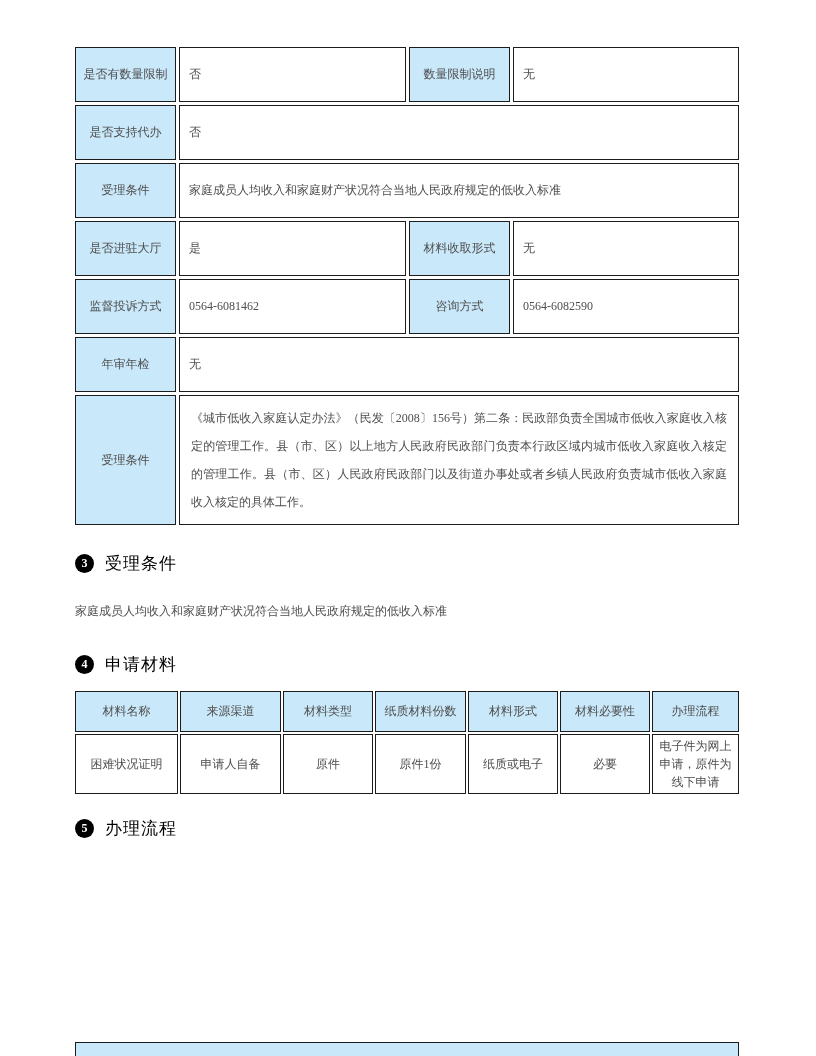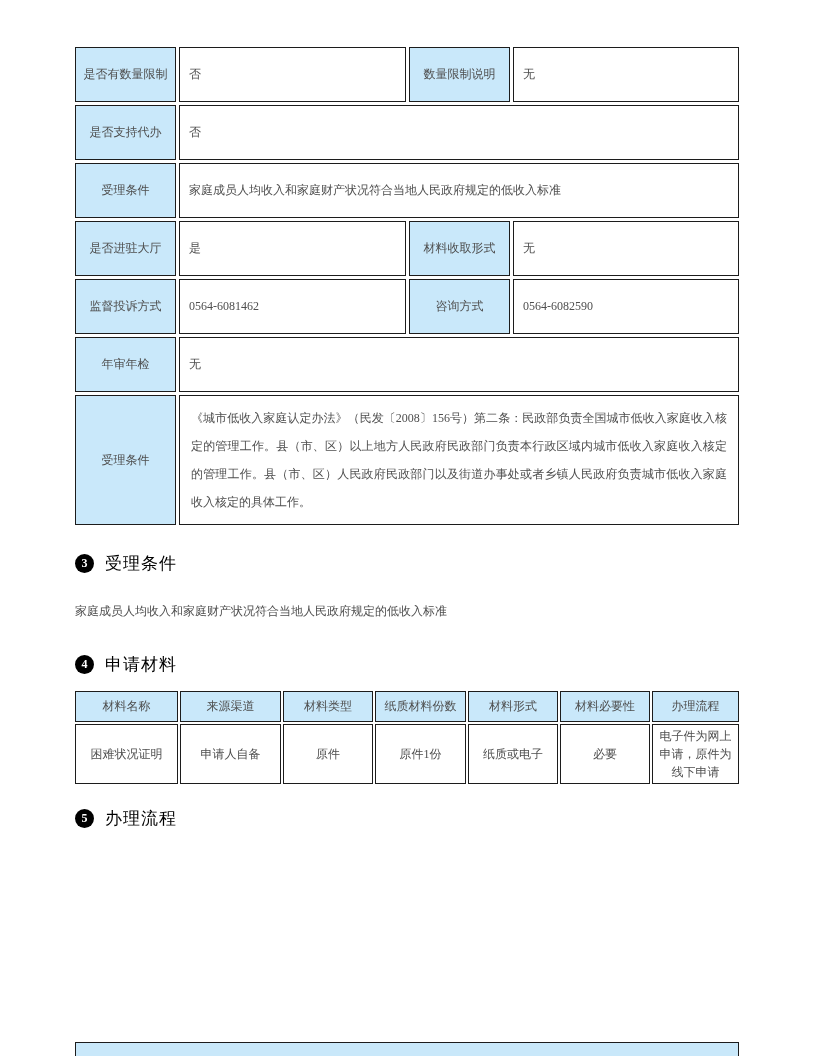--- a/index.html
+++ b/index.html
@@ -42,21 +42,21 @@
     background:#000;color:#fff;
     font-size:12px;font-weight:bold;
     display:inline-flex;align-items:center;justify-content:center;
     flex:0 0 auto;
   }
   .section-title{font-size:17px;color:var(--heading);letter-spacing:1px;}
   .section-body{margin-top:28px;font-size:12px;color:var(--text_gray);}
 
   
   .t2{width:668px;border-spacing:2px;margin:13px 0 0 -2px;}
-  .t2 th{height:31px;background:var(--cell_blue);font-weight:normal;text-align:center;vertical-align:middle;padding:2px 3px;}
+  .t2 th{height:41px;background:var(--cell_blue);font-weight:normal;text-align:center;vertical-align:middle;padding:2px 3px;}
   .t2 td{height:57px;background:#fff;text-align:center;vertical-align:middle;padding:2px 4px;line-height:1.5;}
 
   
   .next-table-peek{
     position:absolute;left:75px;bottom:0;
     width:664px;height:14px;
     background:var(--cell_blue);
     border:1px solid var(--border);
     border-bottom:none;
   }

